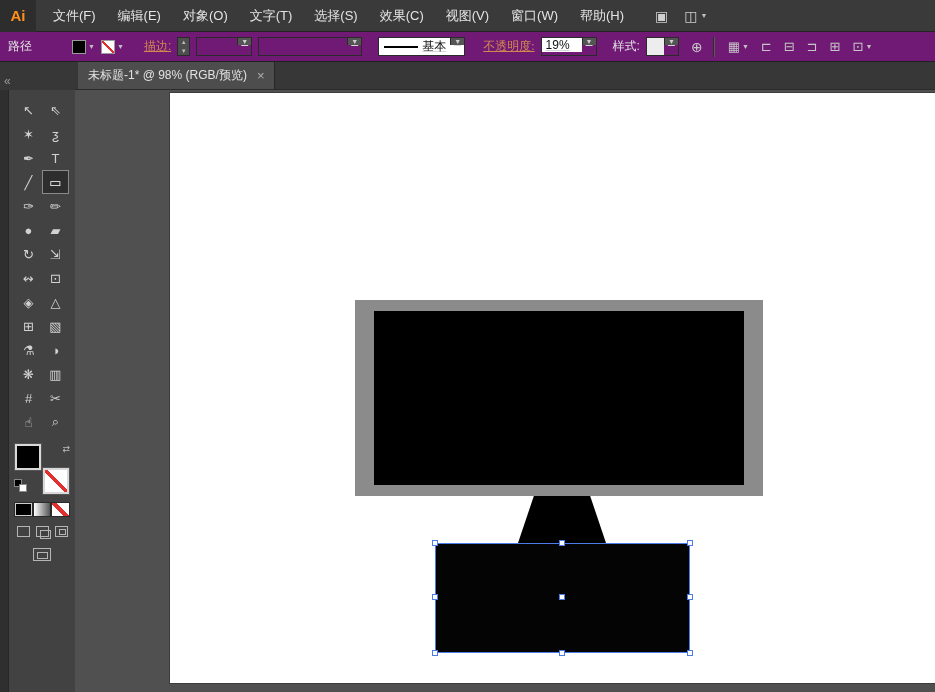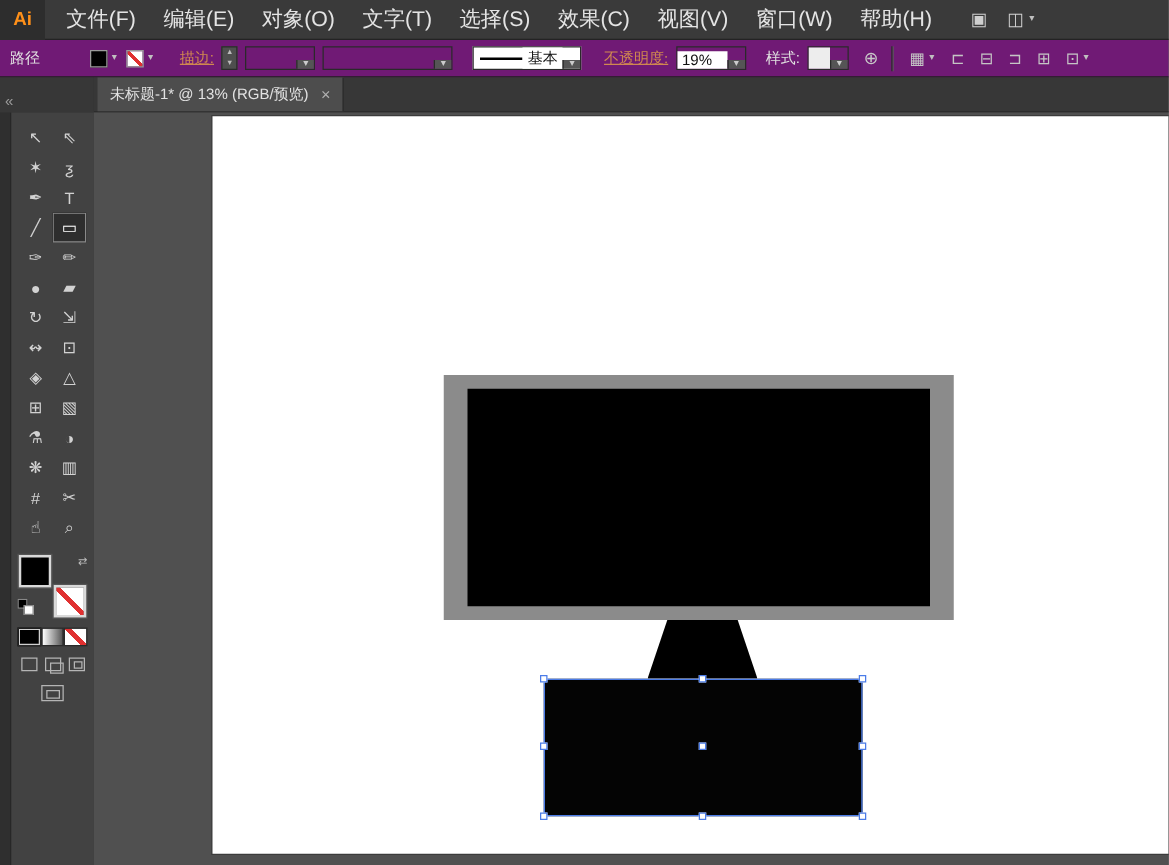--- a/index.html
+++ b/index.html
@@ -6,36 +6,36 @@
   html,body { width:935px; height:692px; overflow:hidden; }
   body { font-family:"Liberation Sans","DejaVu Sans",sans-serif; font-size:12px; background:#3f3f3f; color:#d6d6d6; }
   i { font-style:normal; }
 
   .app { width:935px; height:692px; display:flex; flex-direction:column; }
 
   
   .menubar { height:32px; background:#3a3a3a; display:flex; align-items:center; border-bottom:1px solid #232323; flex:0 0 32px; }
   .logo { width:36px; height:40px; display:flex; align-items:center; justify-content:center; color:#ff9019; font-weight:700; font-size:15px; background:#2d2d2d; }
   .menu-items { display:flex; margin-left:6px; }
-  .menu-item { padding:0 11px; line-height:32px; color:#e4e4e4; font-size:17px; cursor:default; white-space:nowrap; }
+  .menu-item { padding:0 11px; line-height:32px; color:#e4e4e4; font-size:13px; cursor:default; white-space:nowrap; }
   .menubar-right { margin-left:20px; display:flex; align-items:center; gap:16px; color:#cfcfcf; }
   .mb-icon { font-size:14px; display:flex; align-items:center; gap:3px; }
   .caret { font-size:7px; color:#c0c0c0; }
 
   
   .controlbar { height:30px; flex:0 0 30px; background:#701a75; border-bottom:1px solid #1f1f1f; display:flex; align-items:center; gap:6px; padding:0 8px; white-space:nowrap; }
   .ctx-label { color:#e2e2e2; width:58px; }
   .swatch-btn { display:inline-flex; align-items:center; gap:2px; cursor:pointer; }
   .sw { width:14px; height:14px; display:inline-block; border:1px solid #9a9a9a; }
   .fill-black { background:#000; }
   .stroke-none { background:linear-gradient(45deg,#fff 42%,#e03030 42%,#e03030 58%,#fff 58%); }
   .link { color:#d08850; text-decoration:underline; cursor:pointer; }
   .spinner { display:inline-flex; flex-direction:column; width:13px; height:19px; background:#4e4e4e; border:1px solid #2a2a2a; }
   .spinner i { flex:1; font-size:6px; color:#bbb; display:flex; align-items:center; justify-content:center; }
-  .combo { display:inline-flex; align-items:flex-end; height:19px; border:1px solid #2a2a2a; cursor:pointer; }
+  .combo { display:inline-flex; align-items:flex-start; height:19px; border:1px solid #2a2a2a; cursor:pointer;text-decoration:underline; }
   .combo .combo-val { display:flex; align-items:center; padding:0 4px; font-size:12px; color:#333; }
   .combo.gray .combo-val { background:#b7b7b7; }
   .combo.white .combo-val { background:#ffffff; color:#111; }
   .combo-btn { width:14px; background:#555; color:#ccc; font-size:7px; display:flex; align-items:center; justify-content:center; border-left:1px solid #2a2a2a; }
   .w44 .combo-val { width:40px; }
   .w92 .combo-val { width:88px; }
   .brush { background:#fff; }
   .brush-line { width:34px; height:2px; background:#000; align-self:center; margin-left:5px; }
   .opacity .combo-val { width:40px; }
   .style-chip { width:17px; height:17px; background:#ededed; align-self:center; }
@@ -244,21 +244,21 @@
 
         <div class="screen-row">
           <div class="screenmode"></div>
         </div>
       </div>
     </div>
 
     <div class="right-col">
       <div class="tabbar">
         <div class="tab">
-          <span>未标题-1* @ 13% (RGB/预览)</span>
+          <span>未标题-1* @ 98% (RGB/预览)</span>
           <span class="tab-close">×</span>
         </div>
       </div>
 
       <div class="canvas">
         <div class="artboard"></div>
 
         <div class="monitor-frame">
           <div class="monitor-screen"></div>
         </div>

